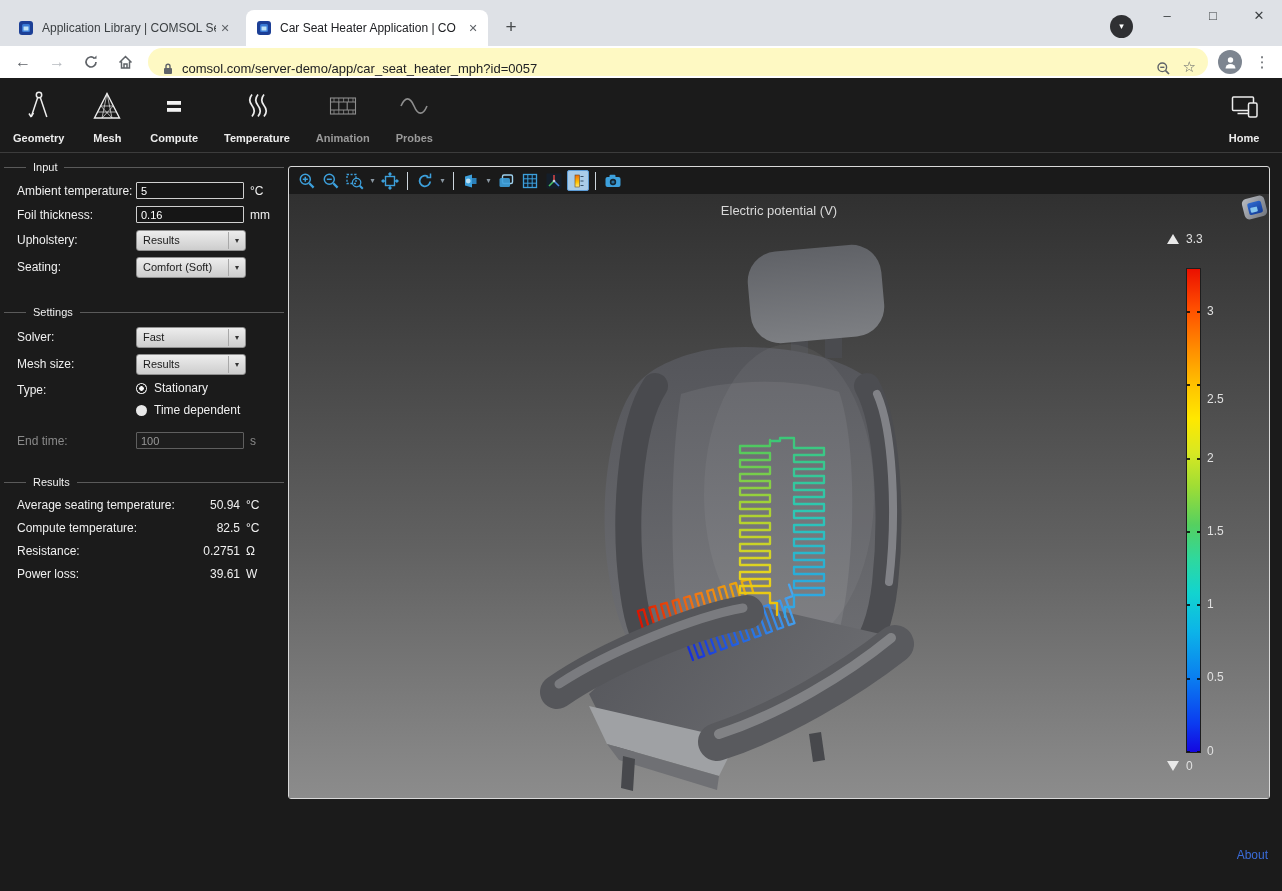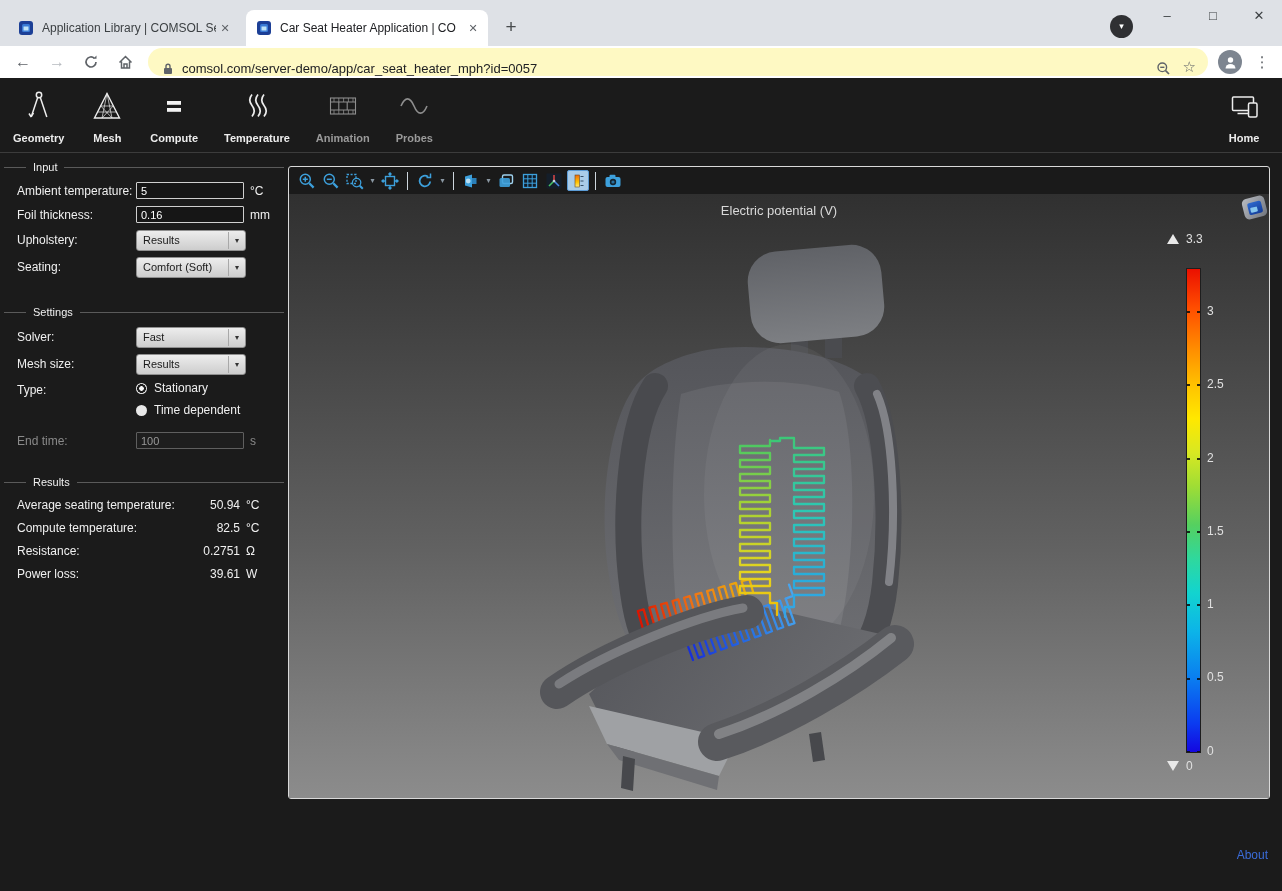--- a/index.html
+++ b/index.html
@@ -516,21 +516,21 @@
         <path d="M270 490 C322 456 408 422 454 414" stroke="#7e7f83" stroke-width="9" fill="none" stroke-linecap="round" opacity="0.9"></path>
         <path d="M428 548 C490 528 560 486 606 450" stroke="#595a5e" stroke-width="38" fill="none" stroke-linecap="round"></path>
         <path d="M430 540 C492 520 558 480 602 444" stroke="#85868a" stroke-width="10" fill="none" stroke-linecap="round" opacity="0.9"></path>
       </svg>
 
       <div class="cbar">
         <div class="nt" style="left:0;"></div>
         <div class="nt" style="right:0;"></div>
       </div>
       <span class="ctick" style="top:110px">3</span>
-      <span class="ctick" style="top:183px">2.5</span>
+      <span class="ctick" style="top:198px">2.5</span>
       <span class="ctick" style="top:257px">2</span>
       <span class="ctick" style="top:330px">1.5</span>
       <span class="ctick" style="top:403px">1</span>
       <span class="ctick" style="top:476px">0.5</span>
       <span class="ctick" style="top:550px">0</span>
       <div class="cminmax" style="top:38px">
         <span class="tri-up"></span>
         <span>3.3</span>
       </div>
       <div class="cminmax" style="top:565px">

